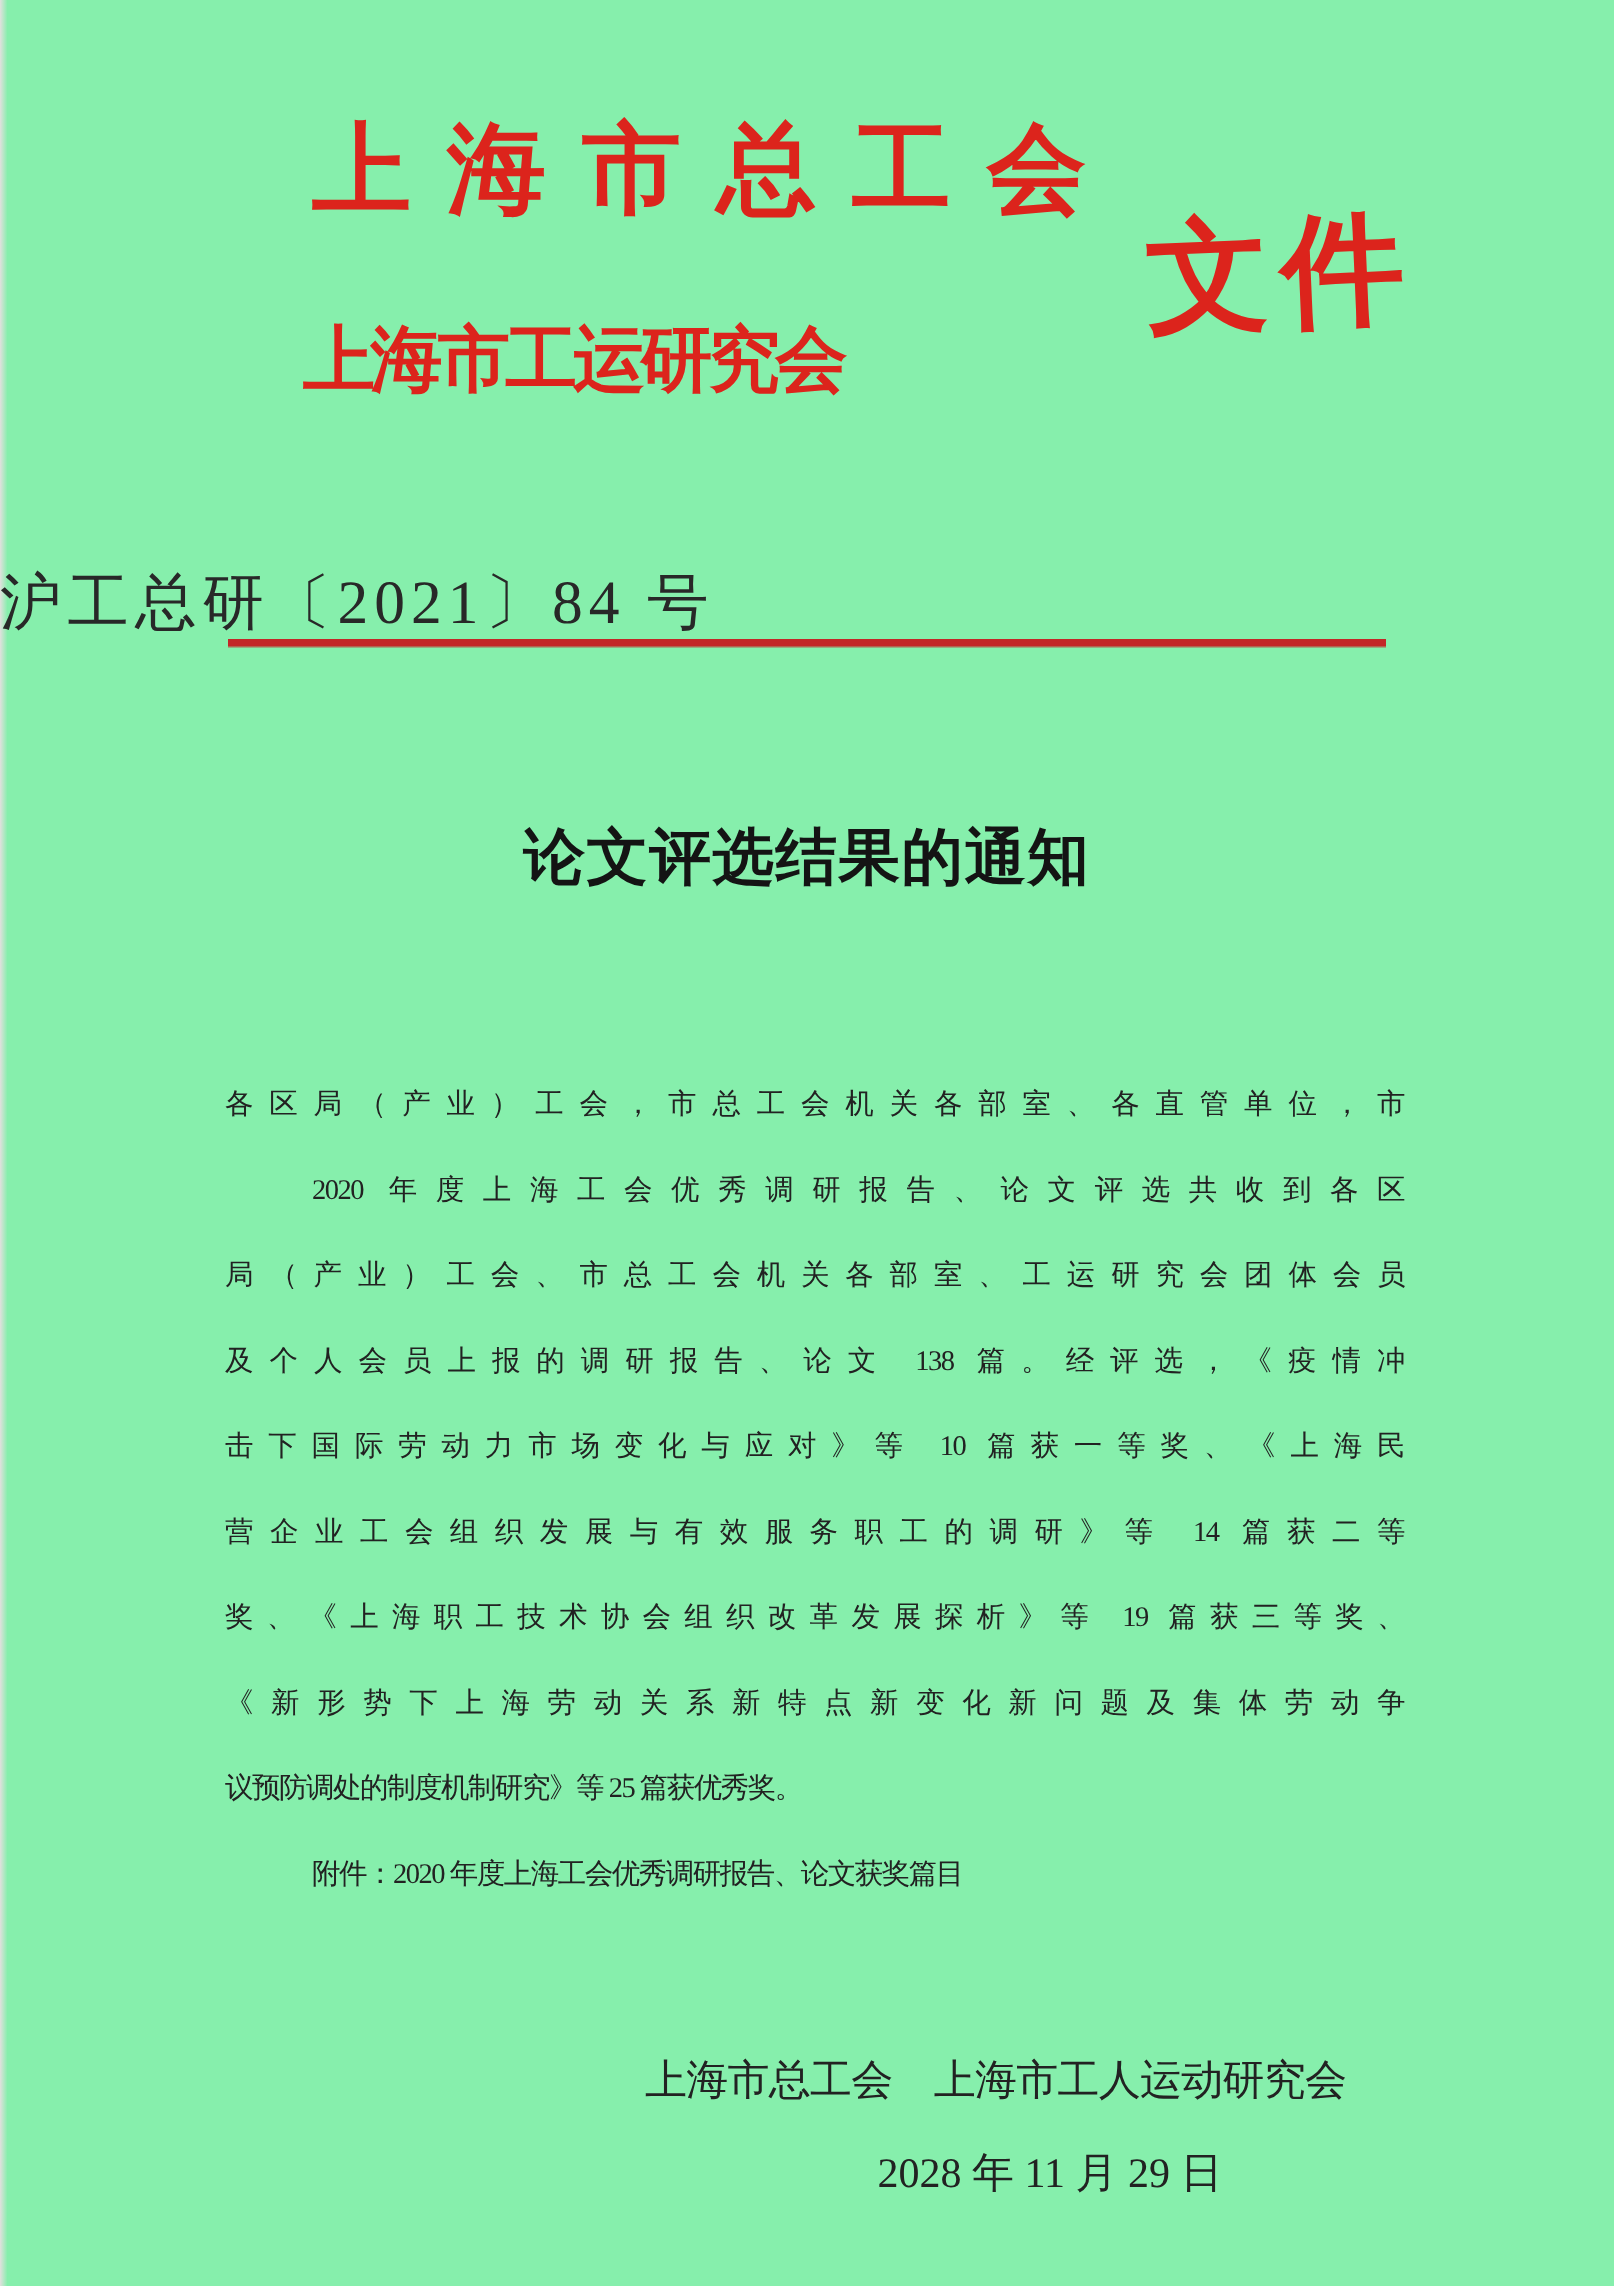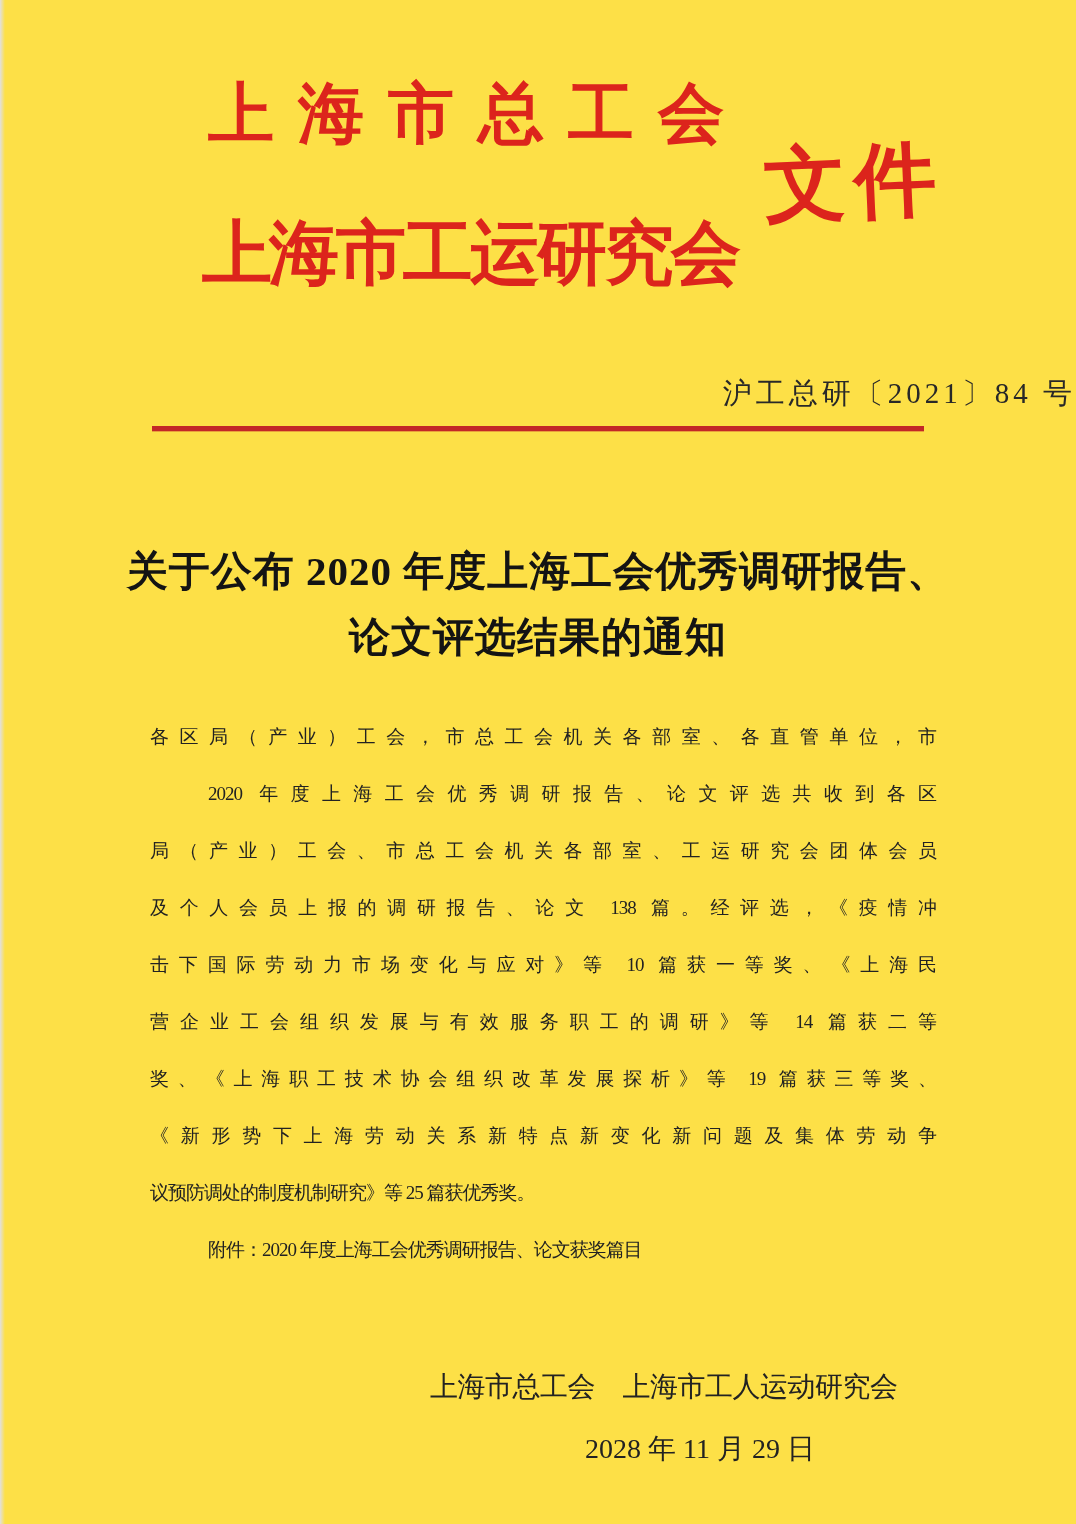--- a/index.html
+++ b/index.html
@@ -1,20 +1,20 @@
 <!DOCTYPE html>
 <html style="--header-red: #dc241c; --rule-red: #c32727; --text-black: #202020;"><head>
 <meta charset="utf-8">
 <style>
   html,body{margin:0;padding:0;}
   body{background:#ffffff;}
   .page{
     position:relative;
     width:1076px;height:1524px;
-    background:#fde047;
+    background:#86efac;
     overflow:hidden;
     font-family:"Liberation Serif","DejaVu Serif",serif;
     color:var(--text-black,#202020);
   }
   .edge{
     position:absolute;left:0;top:0;width:5px;height:100%;
     background:linear-gradient(to right,#e2e0de,rgba(255,255,255,0));
   }
   
   .hdr-org1{
@@ -25,27 +25,27 @@
   }
   .hdr-type{
     position:absolute;left:764px;top:138px;
     font-size:82px;font-weight:700;line-height:1.1;
     color:var(--header-red,#dc241c);
     letter-spacing:8px;white-space:nowrap;
     transform:rotate(-2.5deg);
   }
   .hdr-org2{
     position:absolute;left:202px;top:212px;
-    font-size:70px;font-weight:700;line-height:1.2;
+    font-size:48px;font-weight:700;line-height:1.2;
     color:var(--header-red,#dc241c);
     letter-spacing:-3px;white-space:nowrap;
   }
   .doc-num{
     position:absolute;left:0;top:374px;width:100%;
-    text-align:right;font-size:29px;letter-spacing:4px;color:#282828;
+    text-align:left;font-size:41px;letter-spacing:4px;color:#282828;
   }
   .rule{
     position:absolute;left:152px;top:426px;width:772px;height:5px;
     background:var(--rule-red,#c32727);
     box-shadow:0 1px 0 rgba(195,39,39,.35);
   }
   .title{
     position:absolute;left:0;top:538px;width:100%;
     text-align:center;font-size:41px;font-weight:700;
     line-height:66px;color:#141414;letter-spacing:1px;
@@ -79,21 +79,20 @@
 
   <div class="hdr-type">文件</div>
 
   <div class="hdr-org2">上海市工运研究会</div>
 
   <div class="doc-num">沪工总研〔2021〕84 号</div>
 
   <div class="rule"></div>
 
   <div class="title">
-    <div>关于公布 2020 年度上海工会优秀调研报告、</div>
     <div>论文评选结果的通知</div>
   </div>
 
   <div class="bodytxt">
     <div class="bl">各区局（产业）工会，市总工会机关各部室、各直管单位，市</div>
     <div class="bl ind">2020 年度上海工会优秀调研报告、论文评选共收到各区</div>
     <div class="bl">局（产业）工会、市总工会机关各部室、工运研究会团体会员</div>
     <div class="bl">及个人会员上报的调研报告、论文 138 篇。经评选，《疫情冲</div>
     <div class="bl">击下国际劳动力市场变化与应对》等 10 篇获一等奖、《上海民</div>
     <div class="bl">营企业工会组织发展与有效服务职工的调研》等 14 篇获二等</div>

